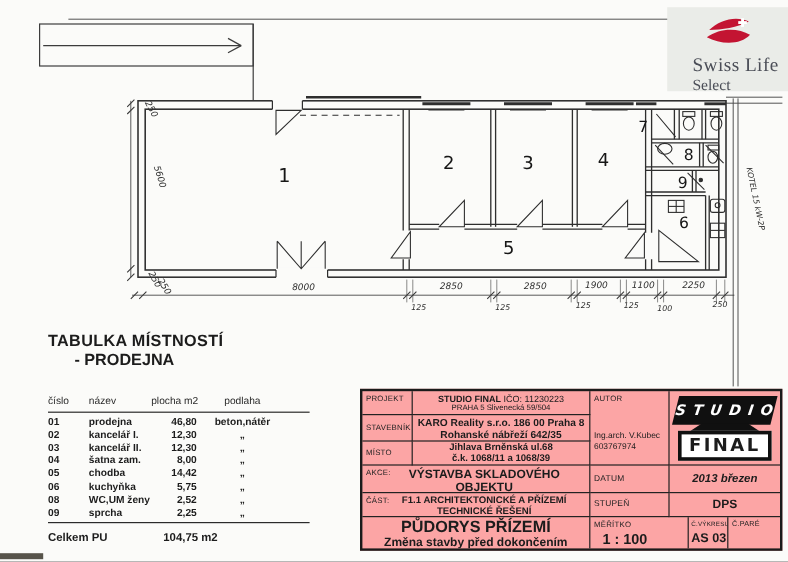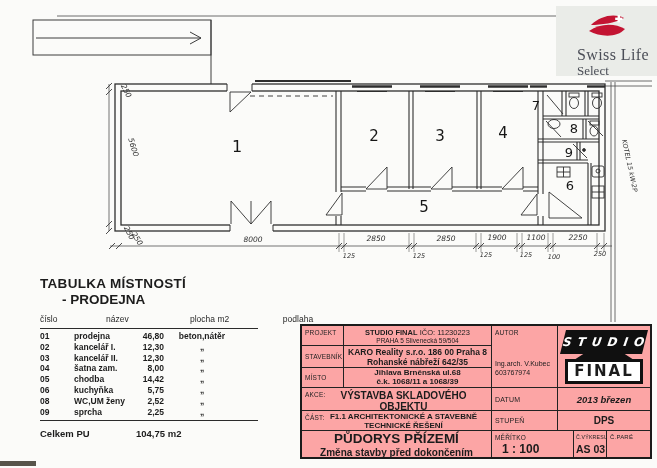--- a/index.html
+++ b/index.html
@@ -17,21 +17,21 @@
   #sl-brand{position:absolute;left:21px;top:40px;font-family:"Liberation Serif",serif;
             font-size:16px;color:#4b4e57;letter-spacing:.4px;}
   #sl-sub{position:absolute;left:21px;top:57px;font-family:"Liberation Serif",serif;
           font-size:13px;color:#4b4e57;}
   #sl-bird{position:absolute;left:31px;top:6px;}
   
   #rtable{position:absolute;left:40px;top:276px;width:218px;z-index:2;}
   #rt-title{font-size:13.5px;font-weight:bold;letter-spacing:.3px;}
   #rt-title2{font-size:13.5px;font-weight:bold;margin:1px 0 0 22px;}
   .trow{display:grid;grid-template-columns:34px 52px 44px 64px;font-size:8.5px;}
-  .thead{margin-top:7px;color:#2a2a2a;gap:32px;}
+  .thead{margin-top:22px;color:#2a2a2a;}
   .thead div{font-weight:normal;}
   .tbody{font-weight:bold;line-height:10.8px;}
   .trow .c3{text-align:right;padding-right:6px;}
   .trow .c4{text-align:center;}
   .hr{border-top:1.4px solid #2b2b2b;margin-top:4px;}
   .hr2{border-top:1.4px solid #2b2b2b;margin-top:3px;}
   #rt-total{display:grid;grid-template-columns:96px 96px;font-weight:bold;font-size:9.5px;margin-top:7px;}
   
   #tblock{position:absolute;left:300px;top:324px;width:348px;height:131px;z-index:2;
           border:2px solid #1b1b1b;background:#fca5a5;box-sizing:content-box;}
@@ -317,21 +317,21 @@
       <span class="lbl">AKCE:</span>
       <div class="b" style="text-align:center;font-size:10px;margin:2px 0 0 14px;">
         <div>VÝSTAVBA SKLADOVÉHO OBJEKTU</div>
         <div>KARO  REALITY V JIHLAVĚ</div>
       </div>
     </div>
 
     <div class="cell" style="left:0;top:85px;width:190px;height:20px;">
       <span class="lbl">ČÁST:</span>
       <div class="b" style="text-align:center;font-size:8px;margin:1px 0 0 14px;">
-        <div>F1.1 ARCHITEKTONICKÉ A STAVEBNĚ</div>
+        <div>F1.1 ARCHITEKTONICKÉ A PŘÍZEMÍ</div>
         <div>TECHNICKÉ ŘEŠENÍ</div>
       </div>
     </div>
 
     <div class="cell" style="left:0;top:105px;width:190px;height:26px;border-bottom:none;text-align:center;">
       <div class="b" style="font-size:13.5px;">PŮDORYS PŘÍZEMÍ</div>
       <div class="b" style="font-size:10px;margin-top:1px;">Změna stavby před dokončením</div>
     </div>
 
     <div class="cell" style="left:190px;top:0;width:66px;height:62px;">

